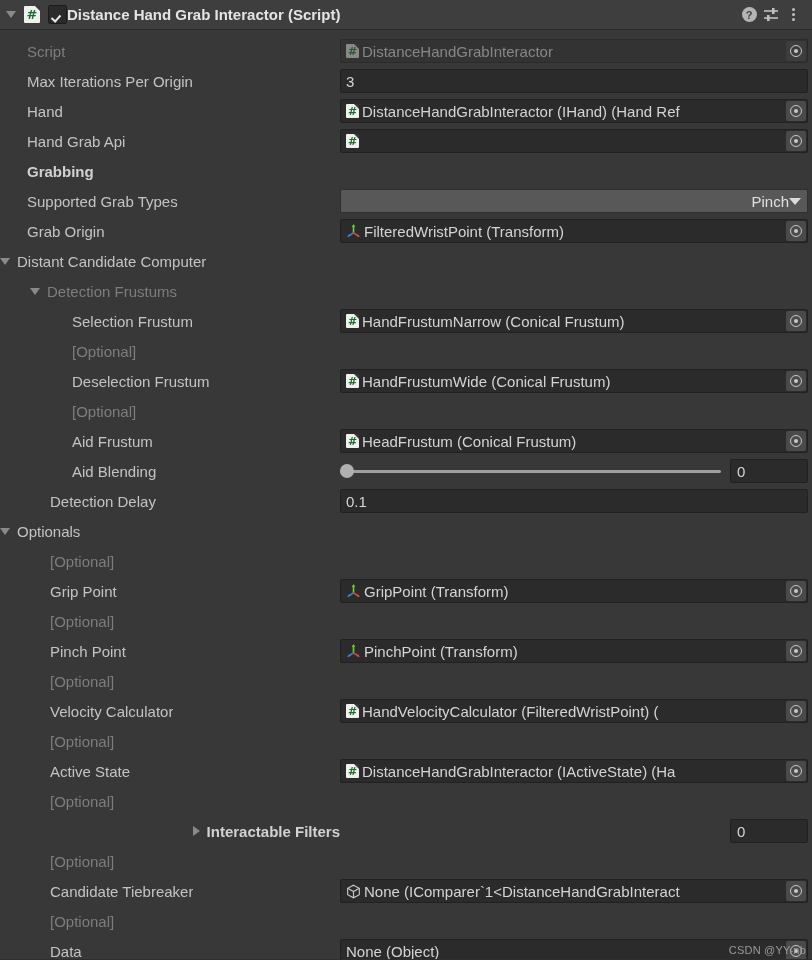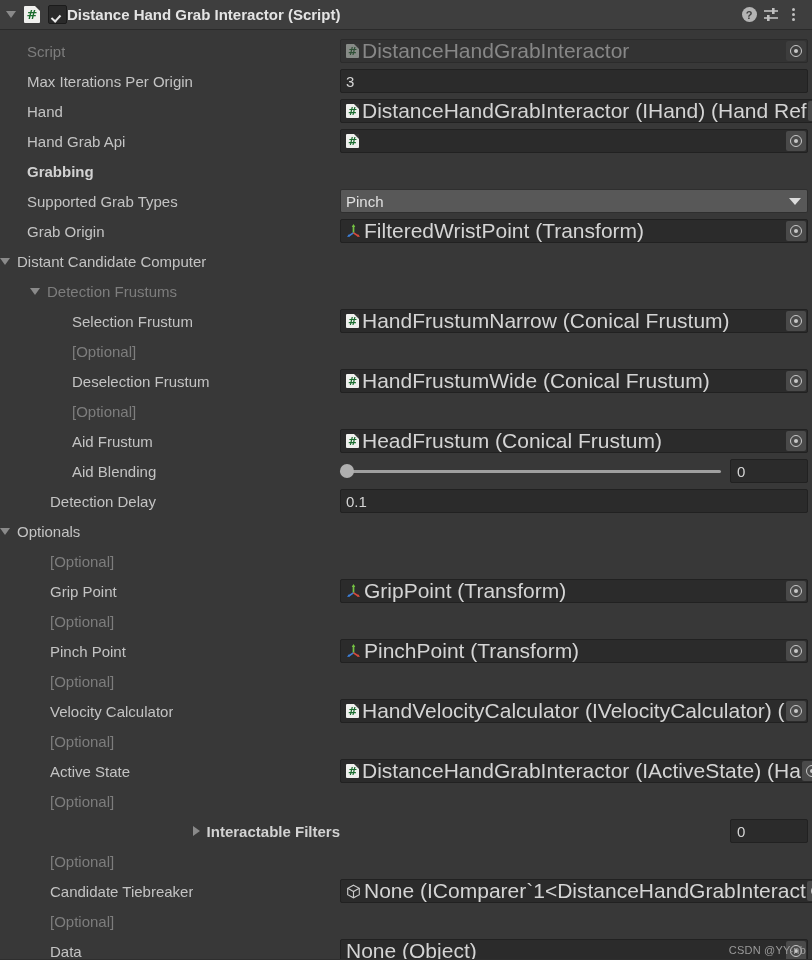--- a/index.html
+++ b/index.html
@@ -181,21 +181,21 @@
     overflow: hidden;
     position: relative;
     box-sizing: border-box;
   }
   .objfield.disabled { background: #333333; border-color: #2b2b2b; }
   .objfield .oicon { margin: 0 3px 0 5px; flex: none; display: flex; align-items: center; }
   .objfield .oname {
     white-space: nowrap;
     overflow: hidden;
     color: #d4d4d4;
-    font-size: 21px;
+    font-size: 15px;
     flex: 1 1 auto;
     padding-right: 22px;
   }
   .objfield.disabled .oname { color: #878787; }
   .picker {
     position: absolute;
     right: 1px; top: 1px;
     width: 20px; height: 20px;
     background: #4a4a4a;
     border-radius: 2px;
@@ -244,21 +244,21 @@
     background: #585858;
     border: 1px solid #2f2f2f;
     border-radius: 2px;
     display: flex;
     align-items: center;
     padding-left: 5px;
     padding-right: 6px;
     color: #e0e0e0;
     font-size: 15px;
     box-sizing: border-box;
-    justify-content: space-between;
+    justify-content: flex-end;
   }
   .dropdown .dd-arrow {
     width: 0; height: 0;
     border-left: 6px solid transparent;
     border-right: 6px solid transparent;
     border-top: 7px solid #dcdcdc;
     flex: none;
   }
 
   
@@ -636,21 +636,21 @@
     </div>
     <div class="row">
       <div class="label indent-1">
         <span class="txt">Velocity Calculator</span>
       </div>
       <div class="field-area">
         <span class="objfield">
           <span class="oicon">
             <span class="script-icon small">#</span>
           </span>
-          <span class="oname">HandVelocityCalculator (IVelocityCalculator) (</span>
+          <span class="oname">HandVelocityCalculator (FilteredWristPoint) (</span>
           <span class="picker">
             <span class="ring">
               <i></i>
             </span>
           </span>
         </span>
       </div>
     </div>
     <div class="row">
       <div class="label indent-1 dim">

